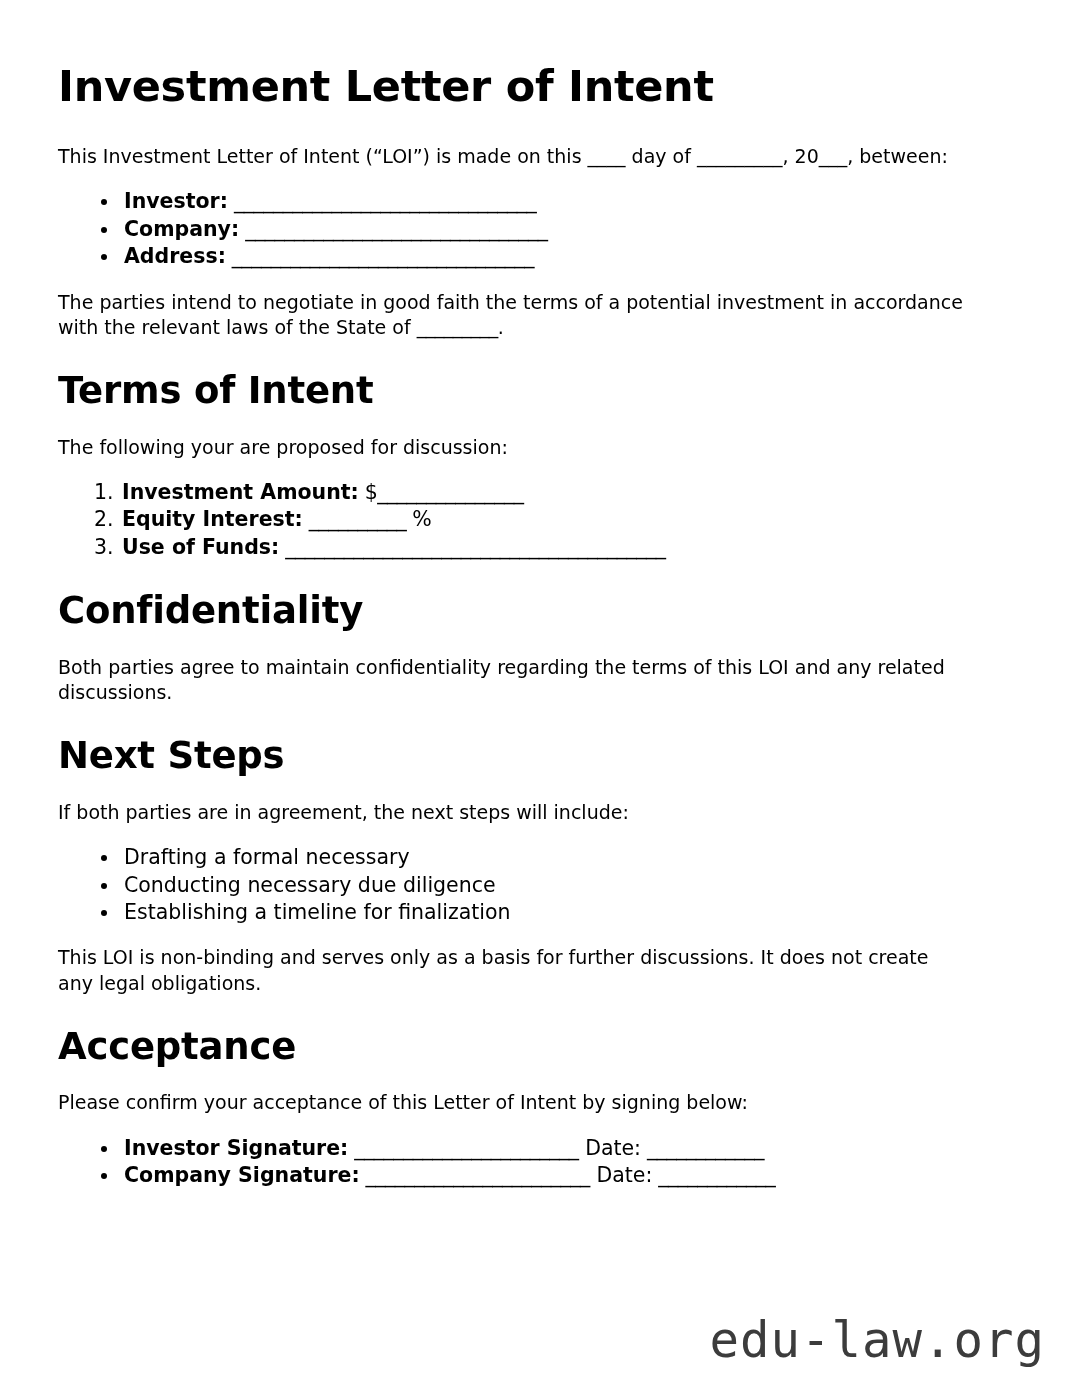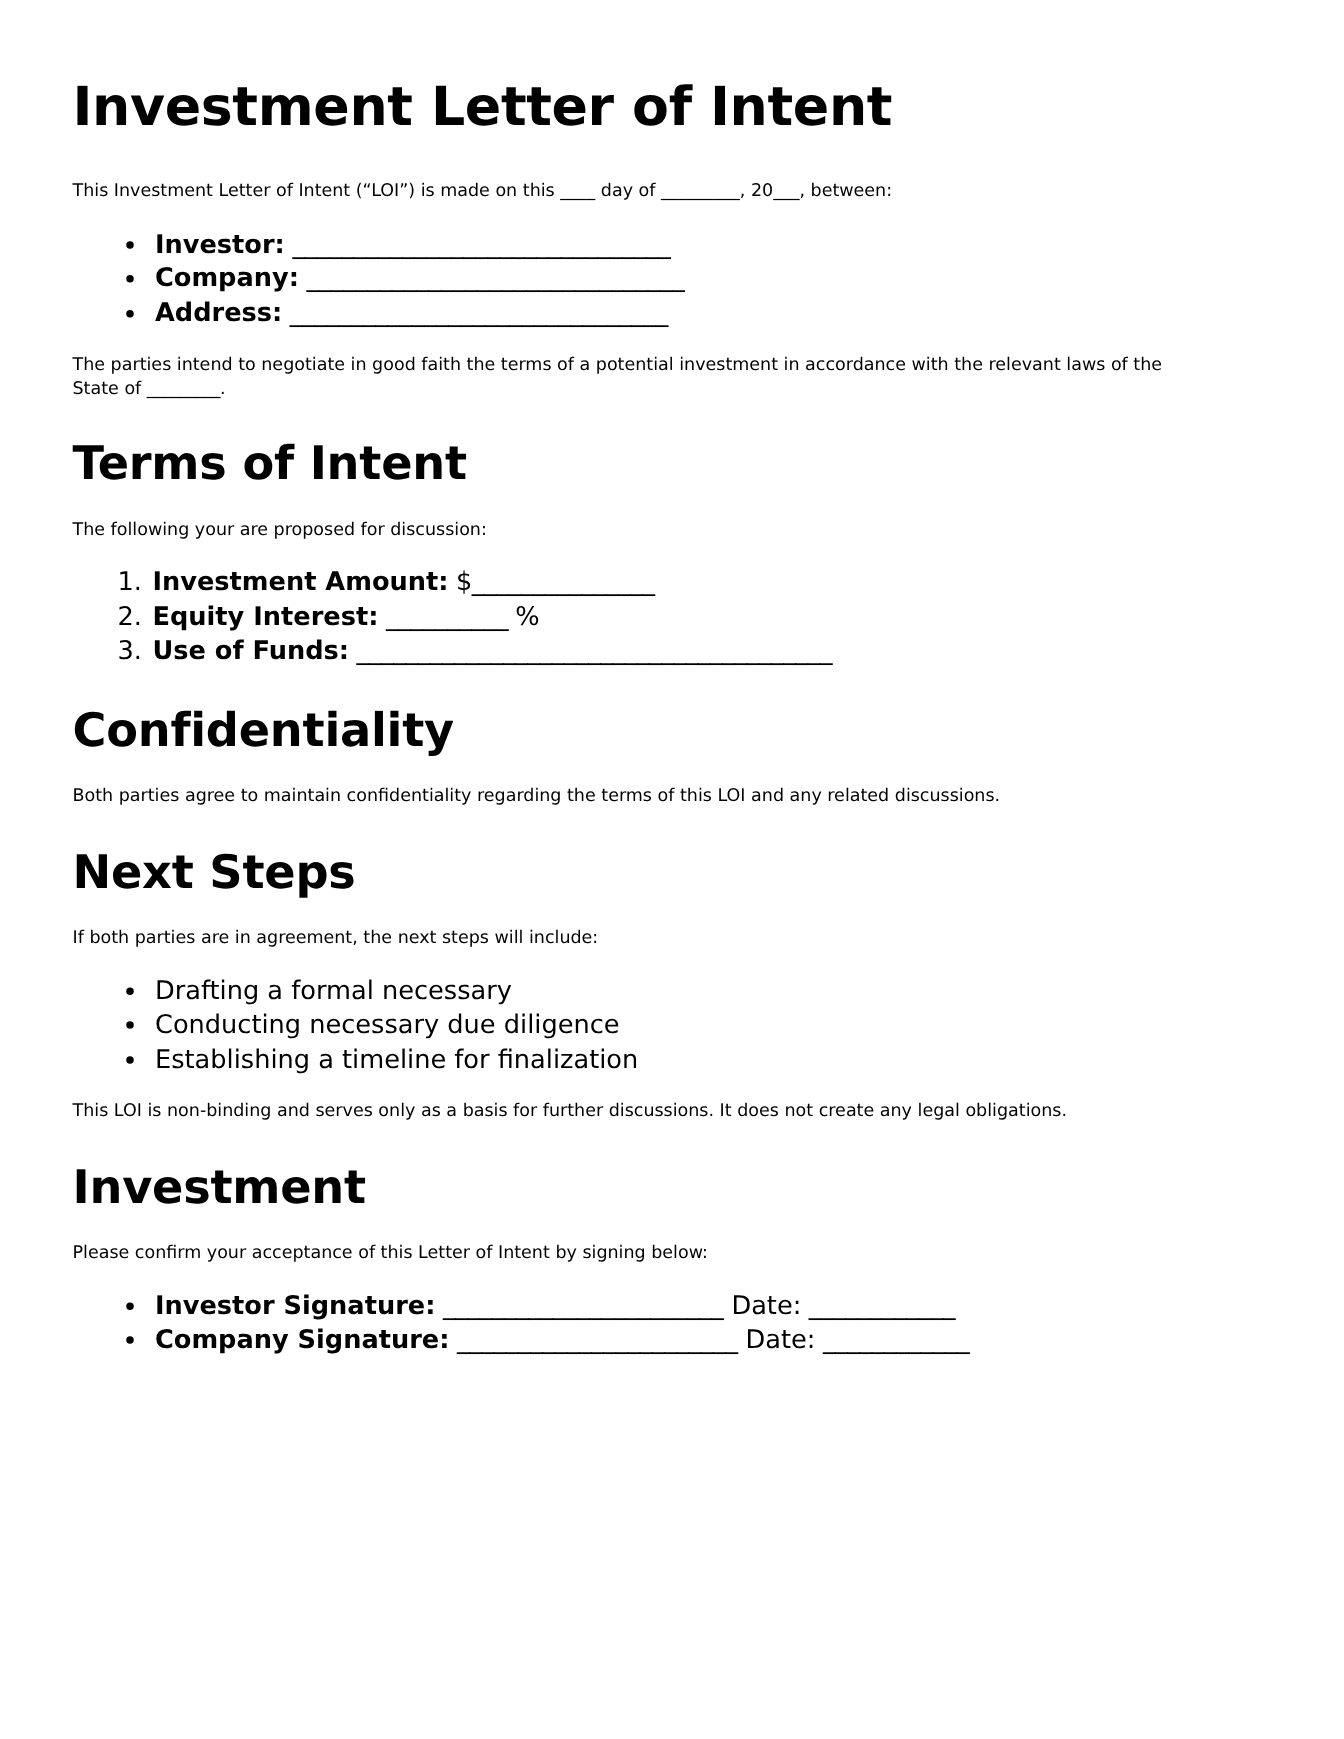--- a/index.html
+++ b/index.html
@@ -31,21 +31,21 @@
     margin: 0 0 34px 0;
   }
   .section-heading {
     font-size: 37px;
     font-weight: bold;
     letter-spacing: -0.2px;
     line-height: 1.15;
     margin: 30px 0 22px 0;
   }
   p.body-text {
-    font-size: 14px;
+    font-size: 19px;
     line-height: 1.33;
     margin: 0 0 20px 0;
     max-width: 905px;
   }
   ul.doc-list, ol.doc-list {
     margin: 0 0 20px 0;
     padding-left: 62px;
     font-size: 20.5px;
     line-height: 1.24;
   }
@@ -100,21 +100,22 @@
 
   <h2 class="section-heading">Next Steps</h2>
   <p class="body-text">If both parties are in agreement, the next steps will include:</p>
   <ul class="doc-list">
     <li>Drafting a formal necessary</li>
     <li>Conducting necessary due diligence</li>
     <li>Establishing a timeline for finalization</li>
   </ul>
   <p class="body-text">This LOI is non-binding and serves only as a basis for further discussions. It does not create any legal obligations.</p>
 
-  <h2 class="section-heading">Investment</h2>
+  <h2 class="section-heading">Acceptance</h2>
   <p class="body-text">Please confirm your acceptance of this Letter of Intent by signing below:</p>
   <ul class="doc-list tight">
     <li><span class="b">Investor Signature:</span><span class="blank"> _______________________</span><span> Date:</span><span class="blank"> ____________</span></li>
     <li><span class="b">Company Signature:</span><span class="blank"> _______________________</span><span> Date:</span><span class="blank"> ____________</span></li>
   </ul>
 
+  <div class="watermark">edu-law.org</div>
 
 </div>
 
 </body></html>

